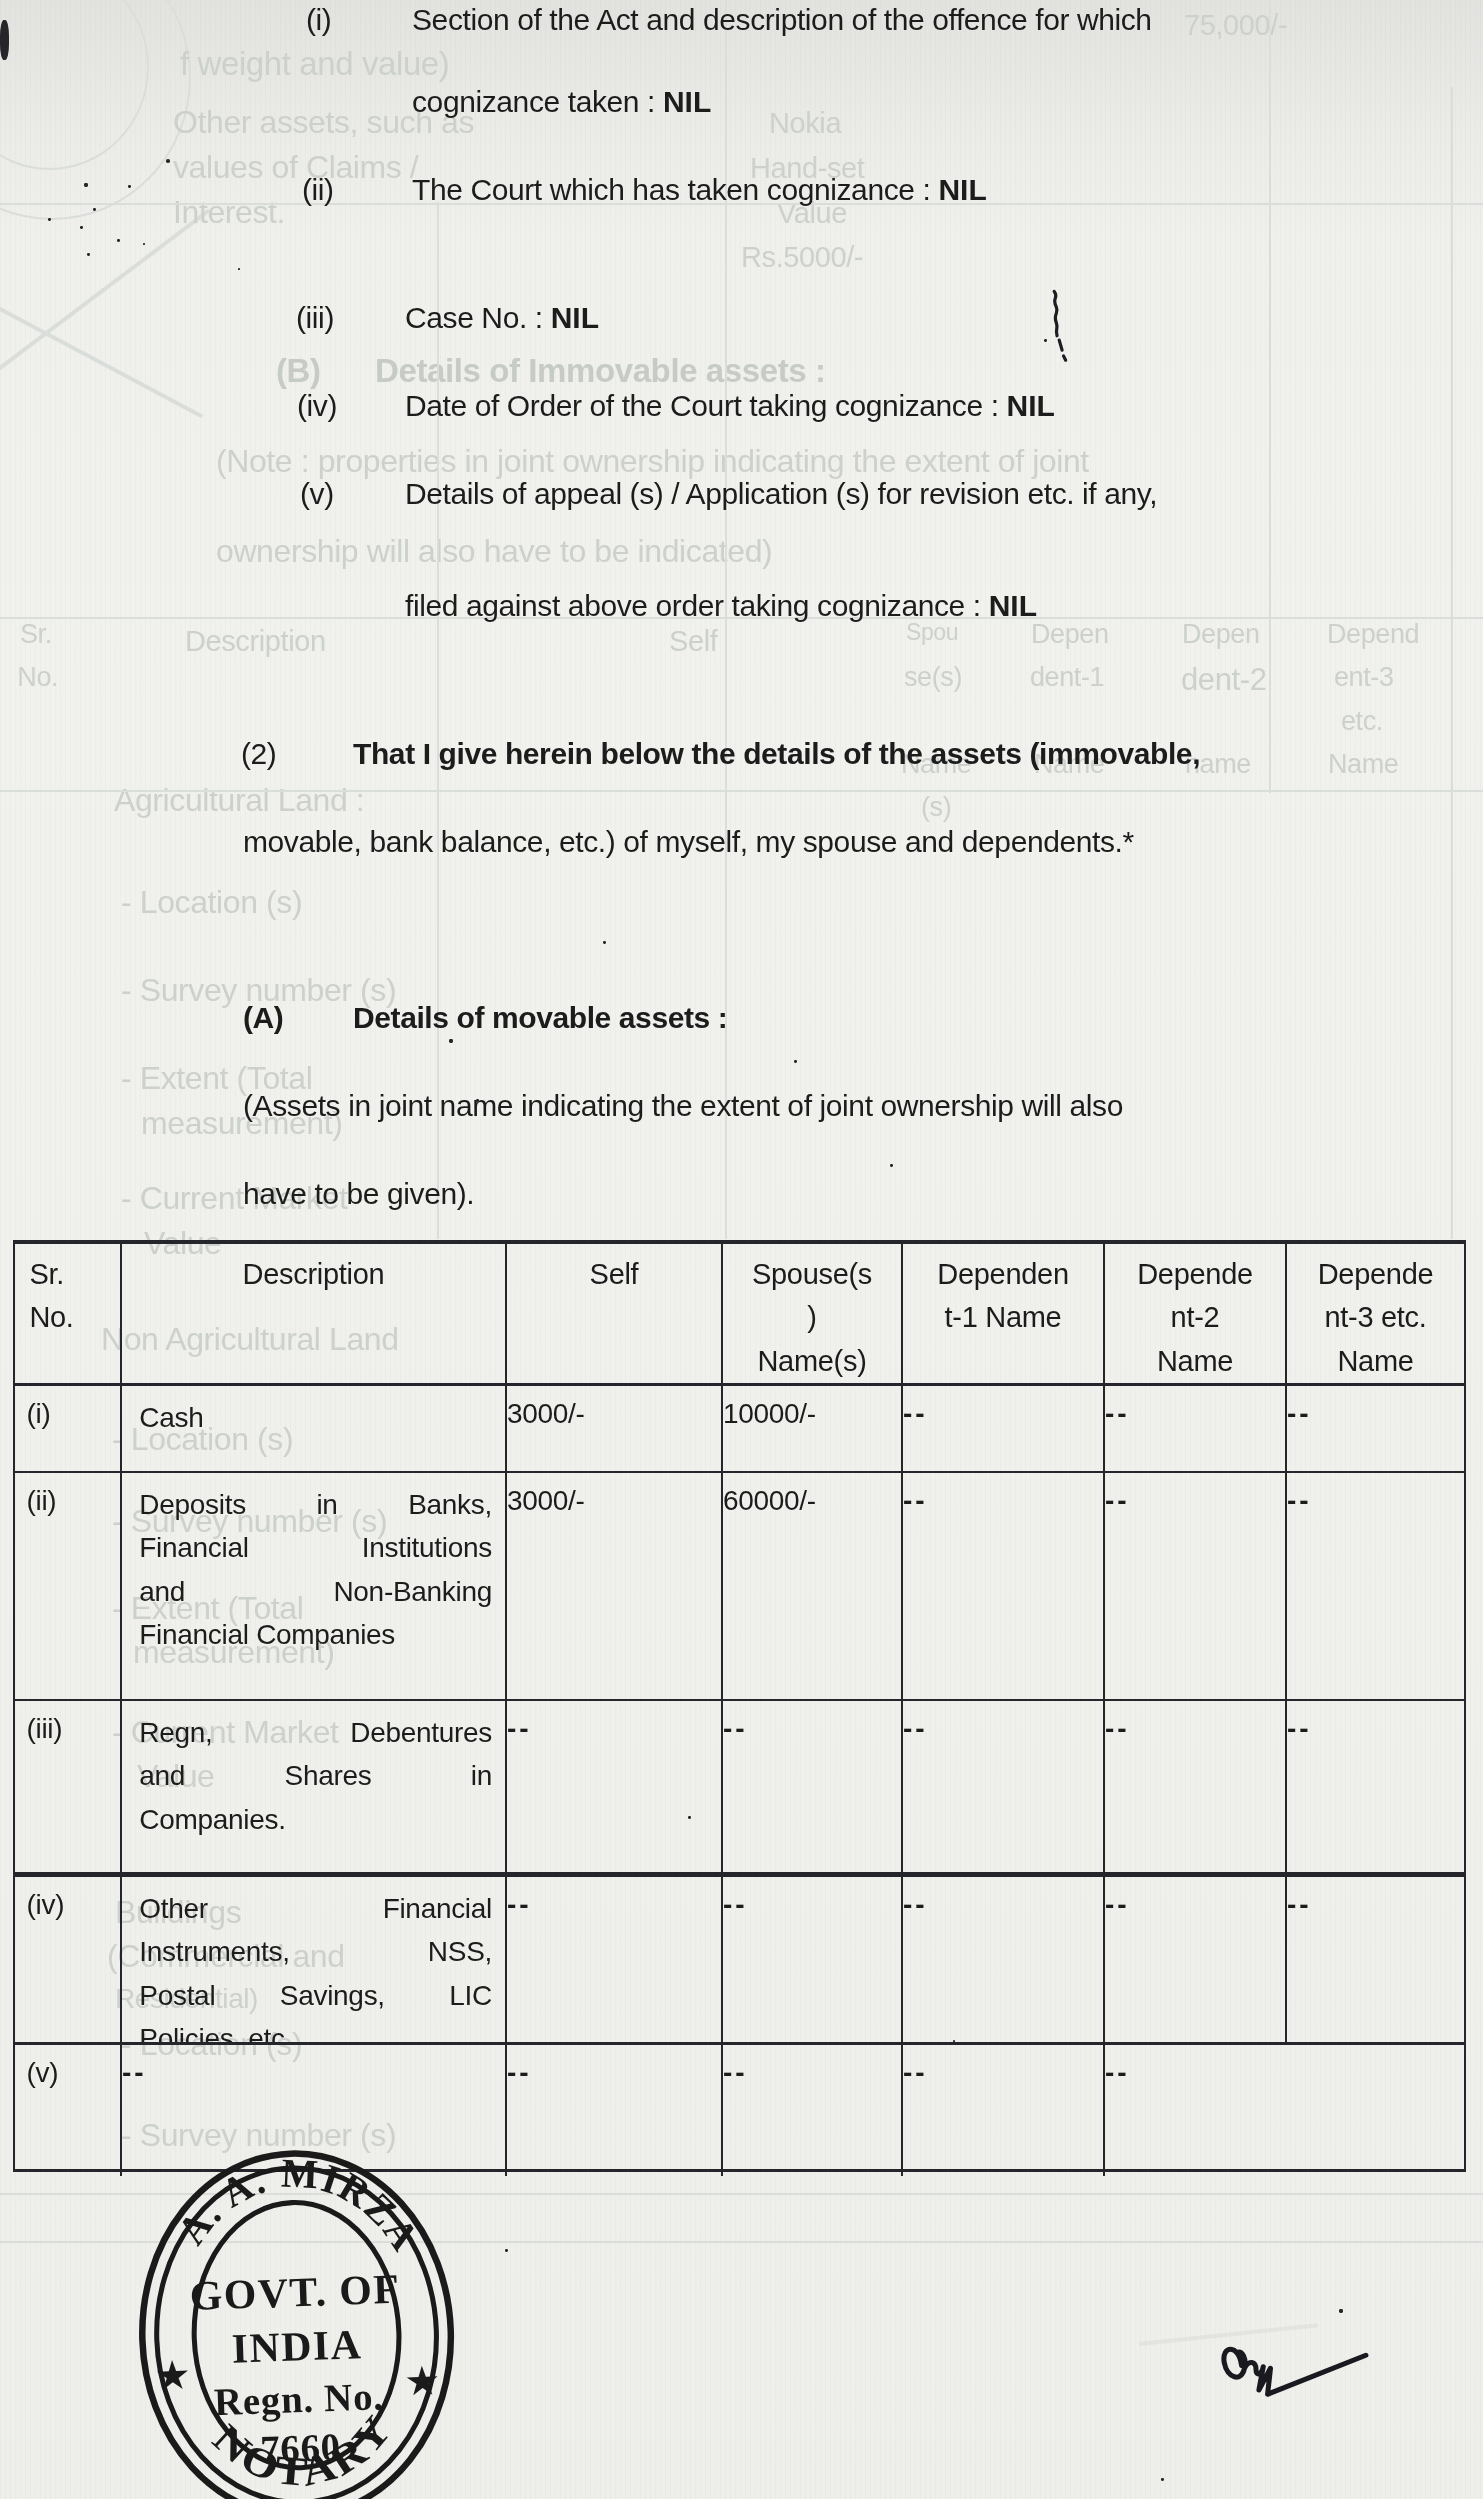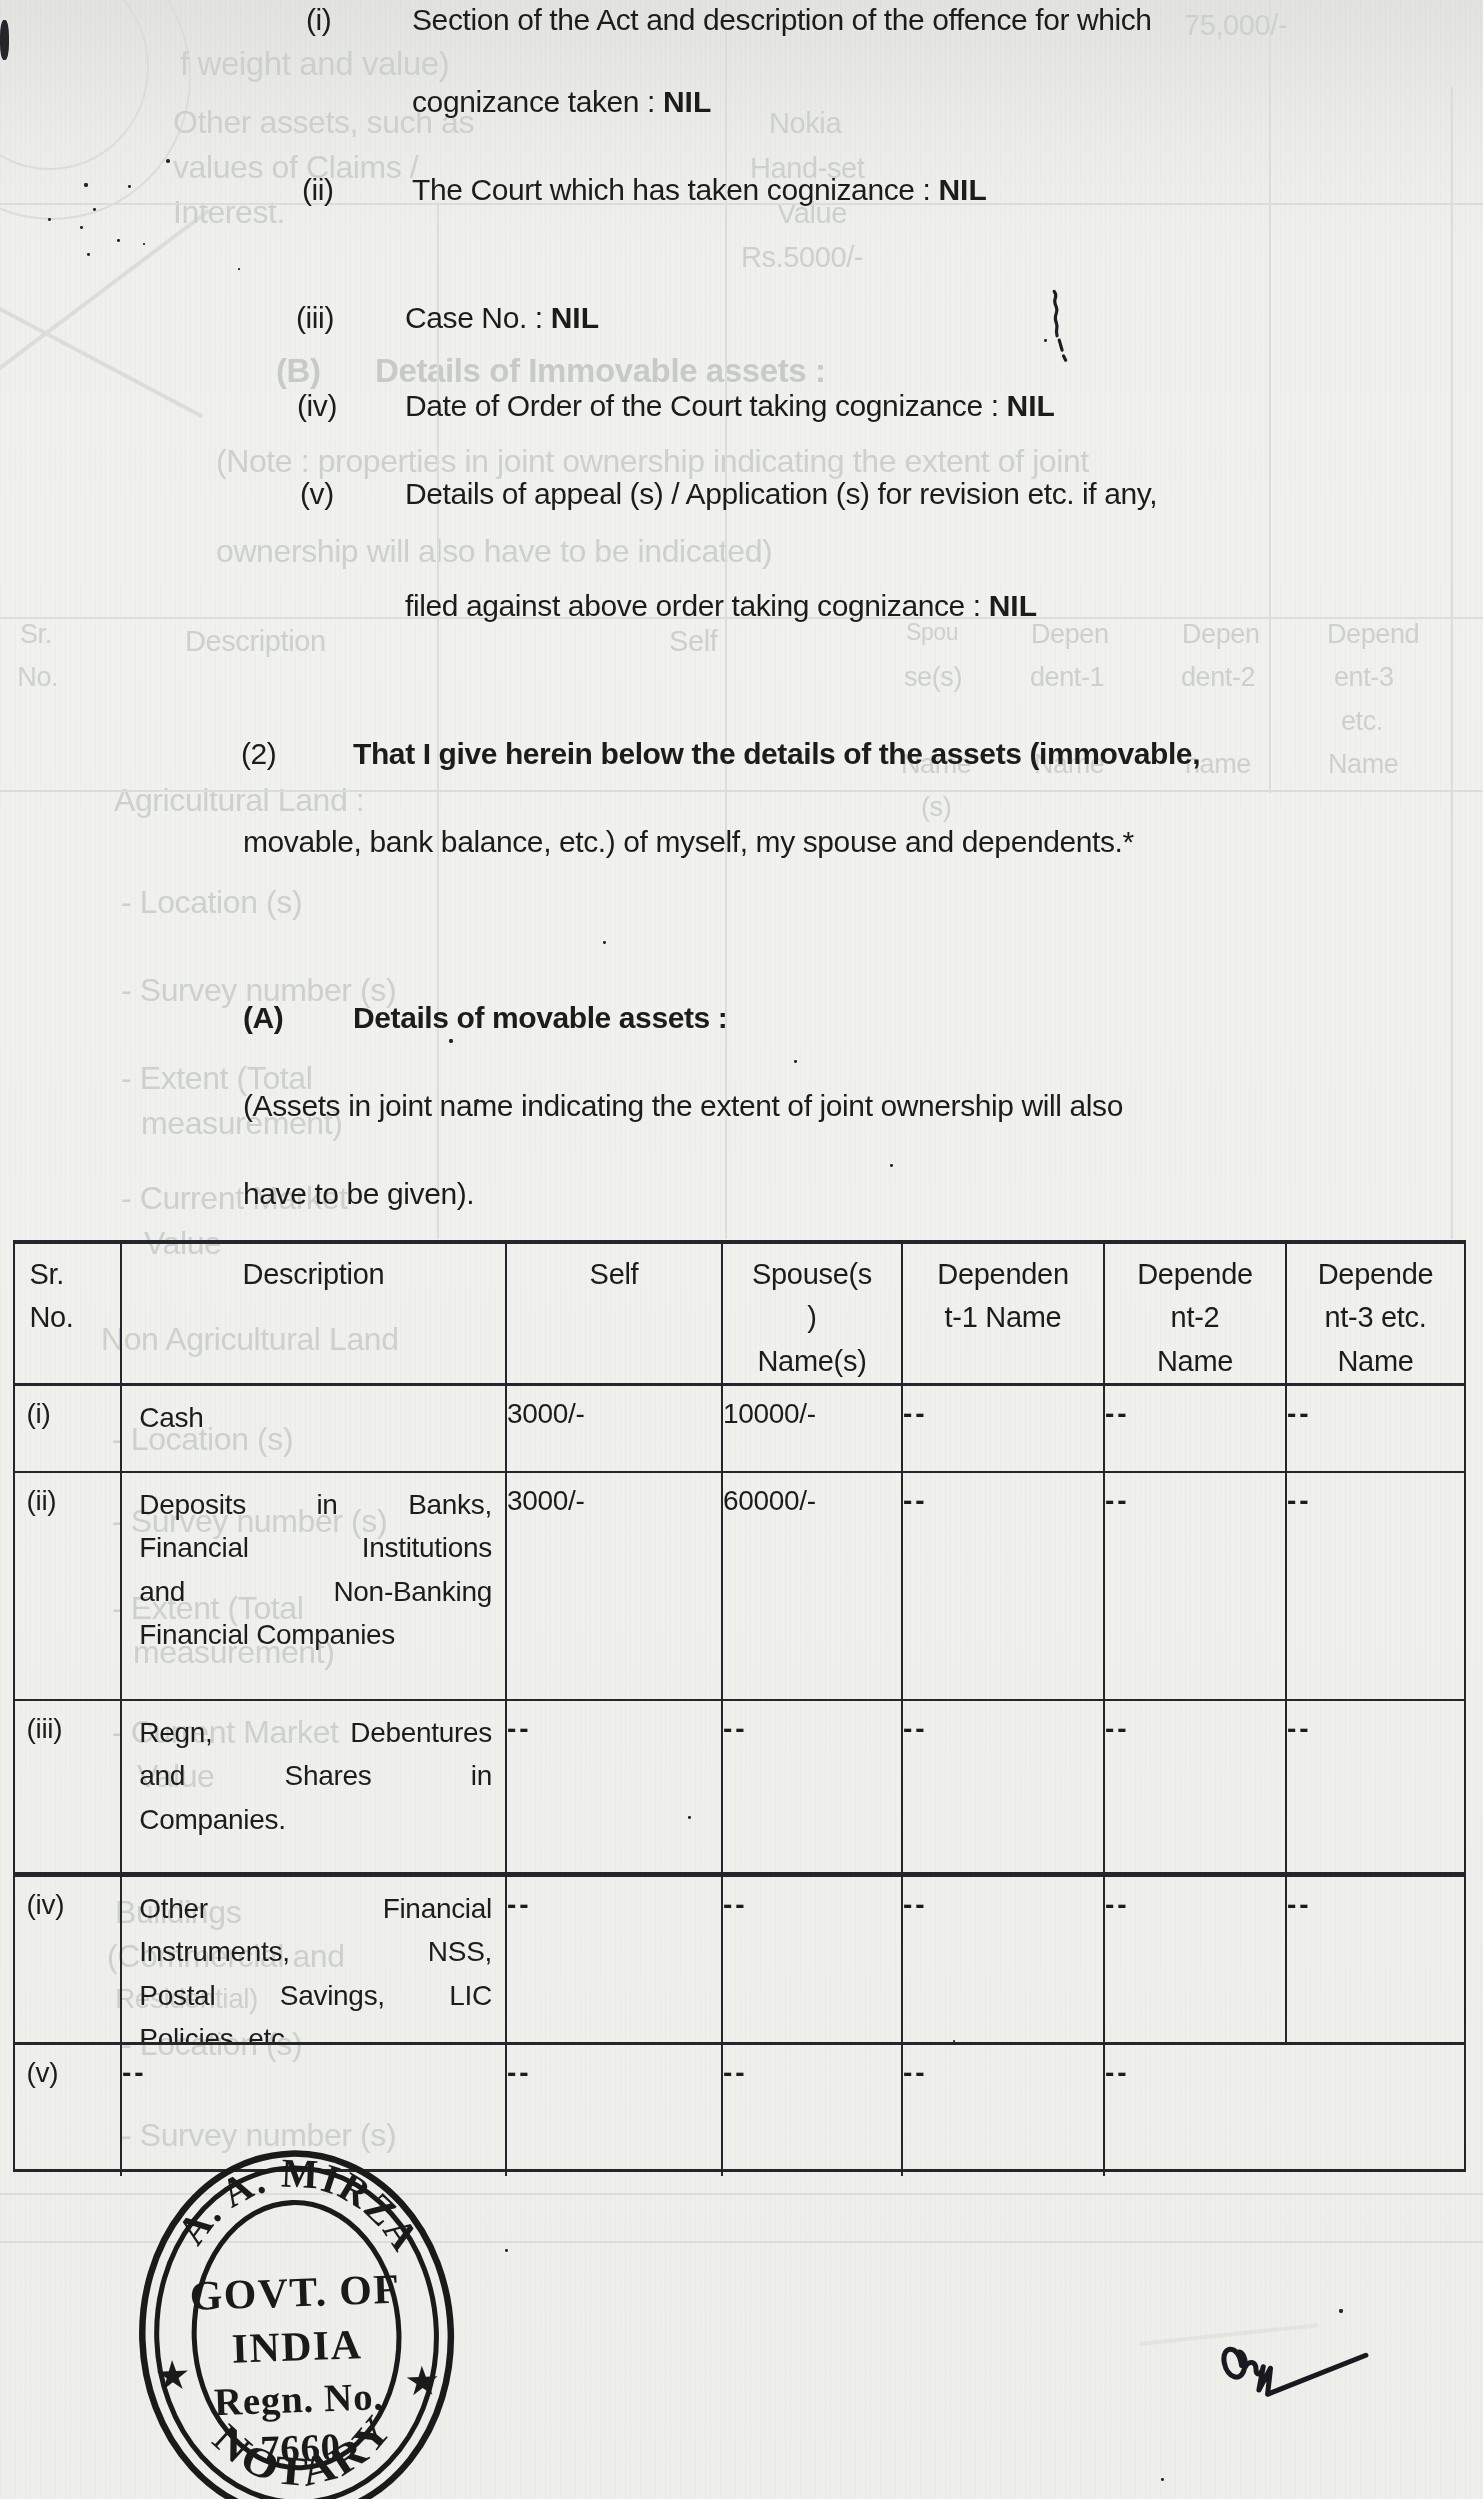--- a/index.html
+++ b/index.html
@@ -86,21 +86,21 @@
       <div class="gw" style="left: 185px; top: 626px; font-size: 29px;">Description</div>
       <div class="gw" style="left: 669px; top: 626px; font-size: 29px;">Self</div>
       <div class="gw" style="left: 906px; top: 620px; font-size: 23px;">Spou</div>
       <div class="gw" style="left: 904px; top: 663px; font-size: 27px;">se(s)</div>
       <div class="gw" style="left: 901px; top: 750px; font-size: 27px;">Name</div>
       <div class="gw" style="left: 921px; top: 793px; font-size: 27px;">(s)</div>
       <div class="gw" style="left: 1031px; top: 620px; font-size: 27px;">Depen</div>
       <div class="gw" style="left: 1030px; top: 663px; font-size: 27px;">dent-1</div>
       <div class="gw" style="left: 1034px; top: 750px; font-size: 27px;">Name</div>
       <div class="gw" style="left: 1182px; top: 620px; font-size: 27px;">Depen</div>
-      <div class="gw" style="left: 1181px; top: 663px; font-size: 27px;">dent-2</div>
+      <div class="gw" style="left: 1181px; top: 663px; font-size: 31px;">dent-2</div>
       <div class="gw" style="left: 1185px; top: 750px; font-size: 27px;">name</div>
       <div class="gw" style="left: 1327px; top: 620px; font-size: 27px;">Depend</div>
       <div class="gw" style="left: 1334px; top: 663px; font-size: 27px;">ent-3</div>
       <div class="gw" style="left: 1341px; top: 707px; font-size: 27px;">etc.</div>
       <div class="gw" style="left: 1328px; top: 750px; font-size: 27px;">Name</div>
       <div class="gw" style="left: 114px; top: 783px; font-size: 32px;">Agricultural Land :</div>
       <div class="gw" style="left: 121px; top: 885px; font-size: 32px;">- Location (s)</div>
       <div class="gw" style="left: 121px; top: 973px; font-size: 32px;">- Survey number (s)</div>
       <div class="gw" style="left: 121px; top: 1061px; font-size: 32px;">- Extent (Total</div>
       <div class="gw" style="left: 141px; top: 1106px; font-size: 32px;">measurement)</div>

